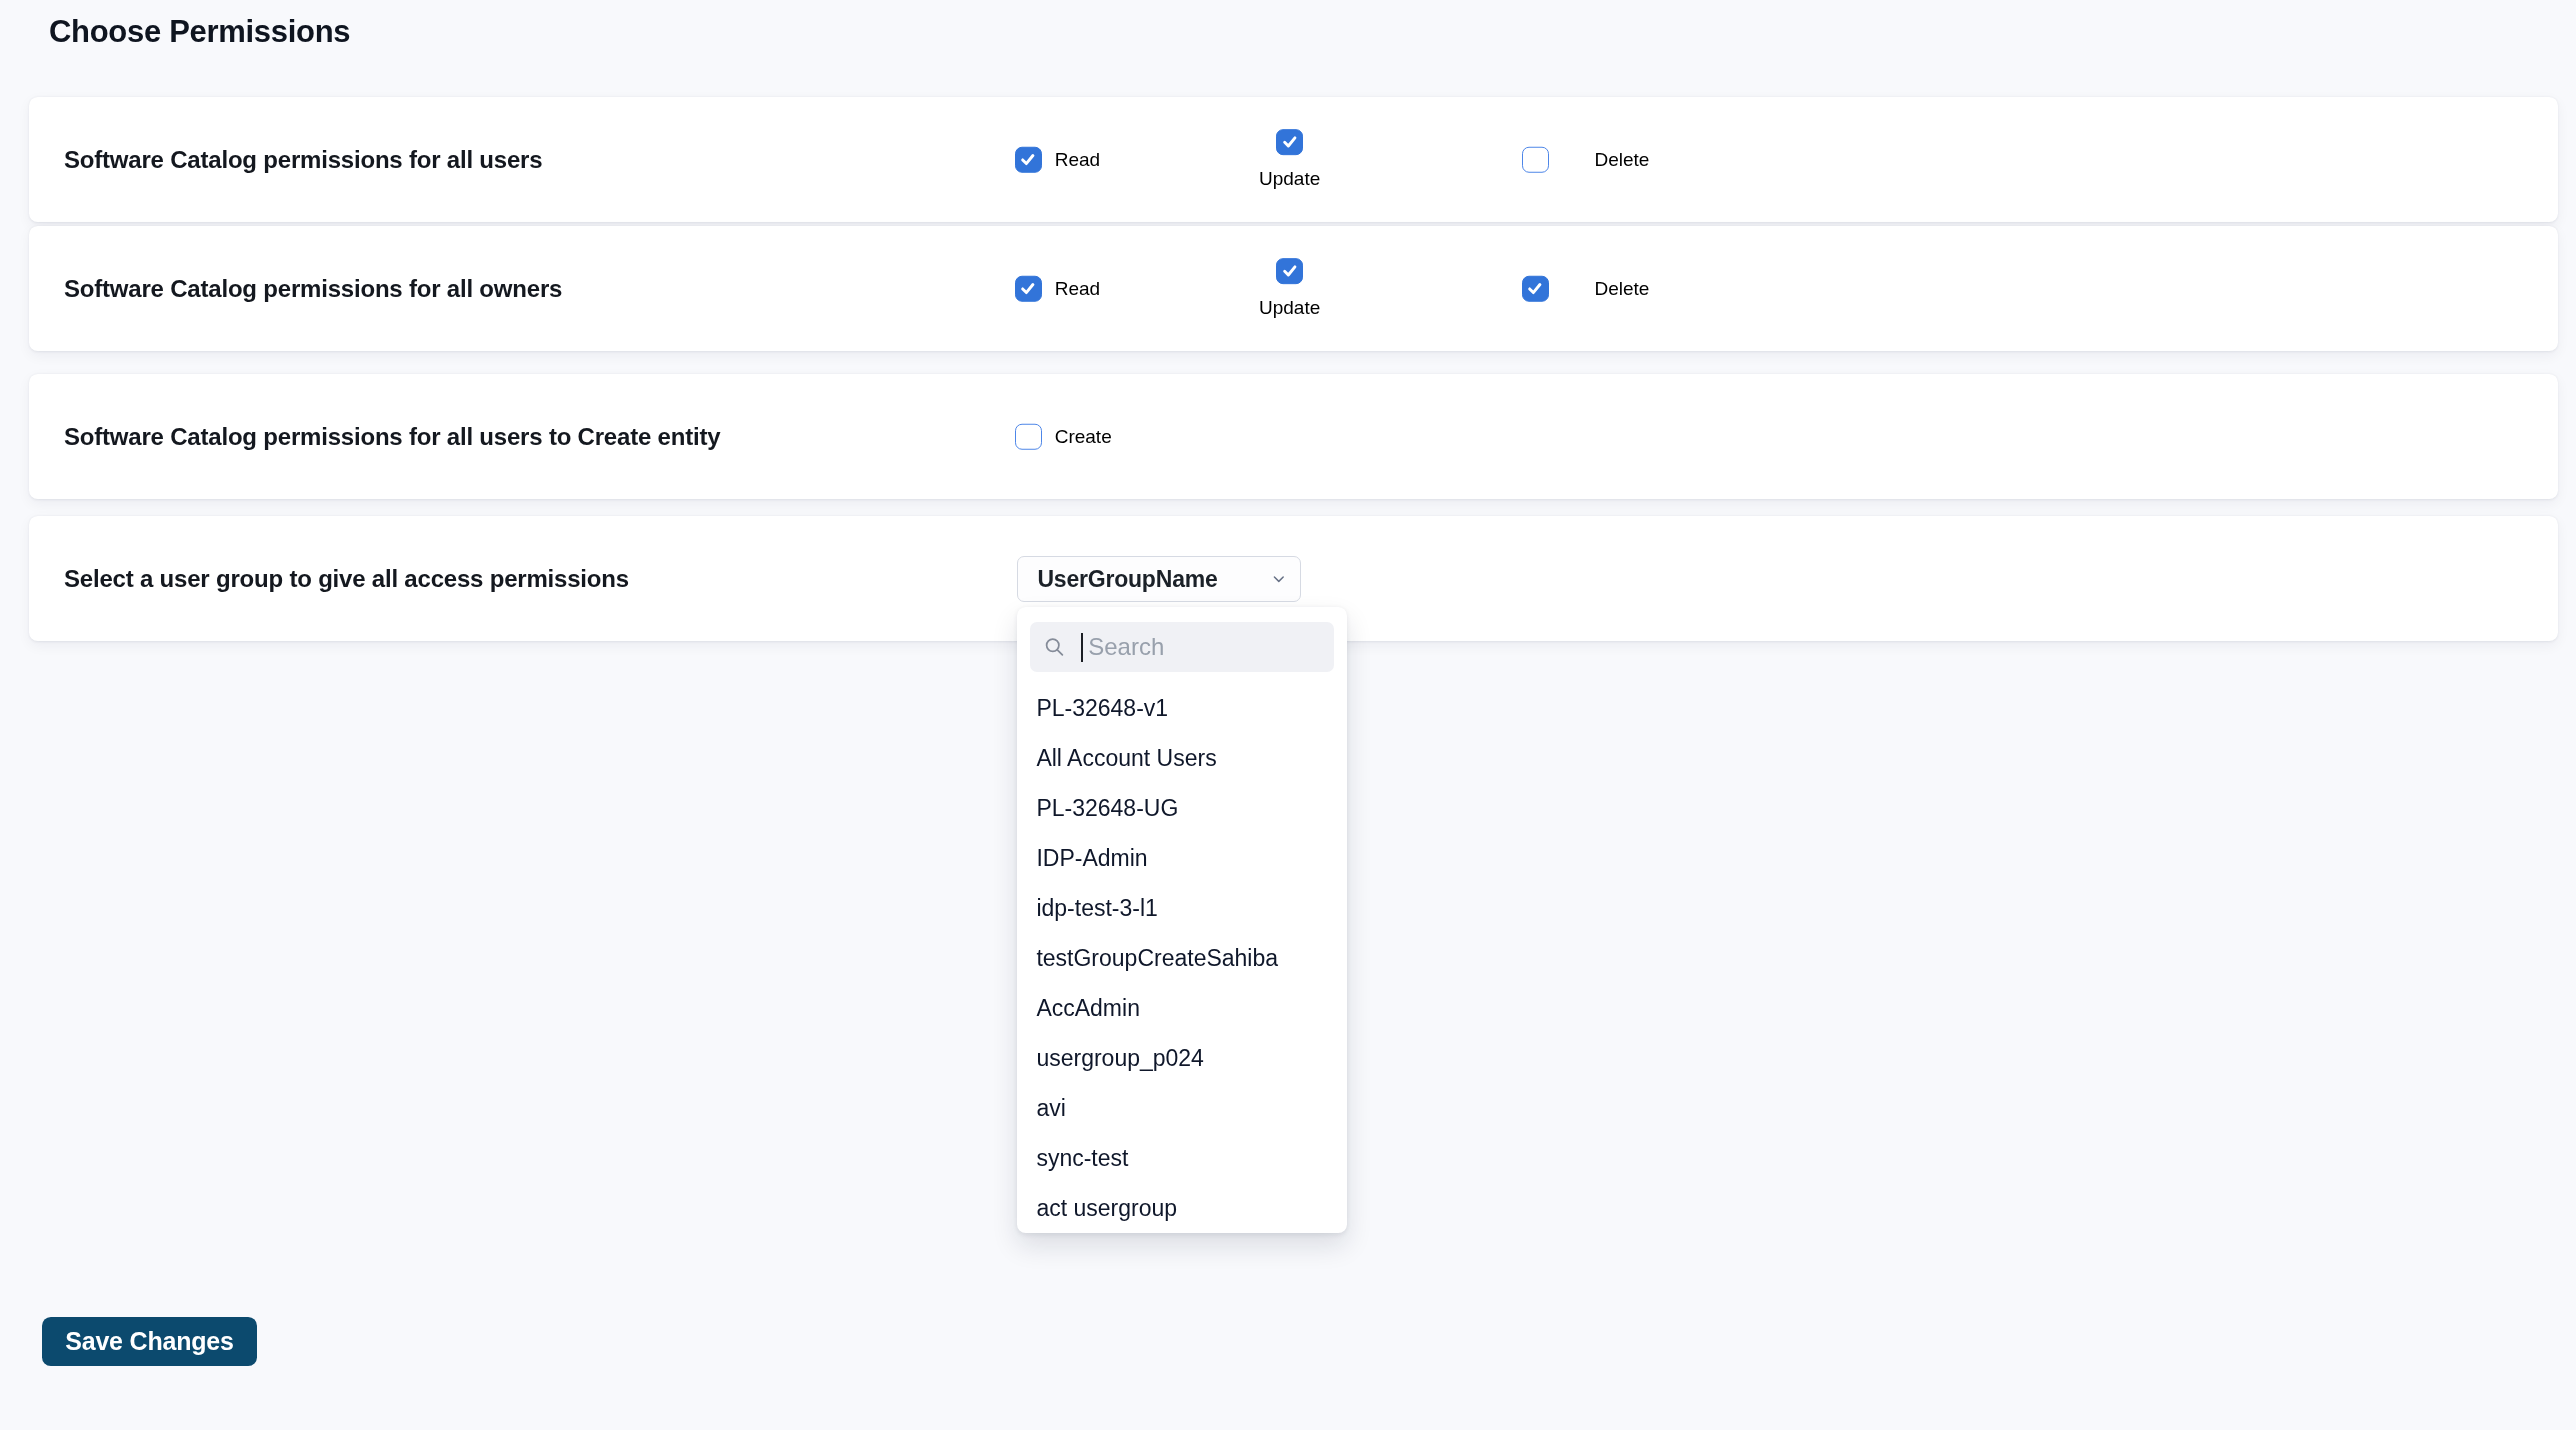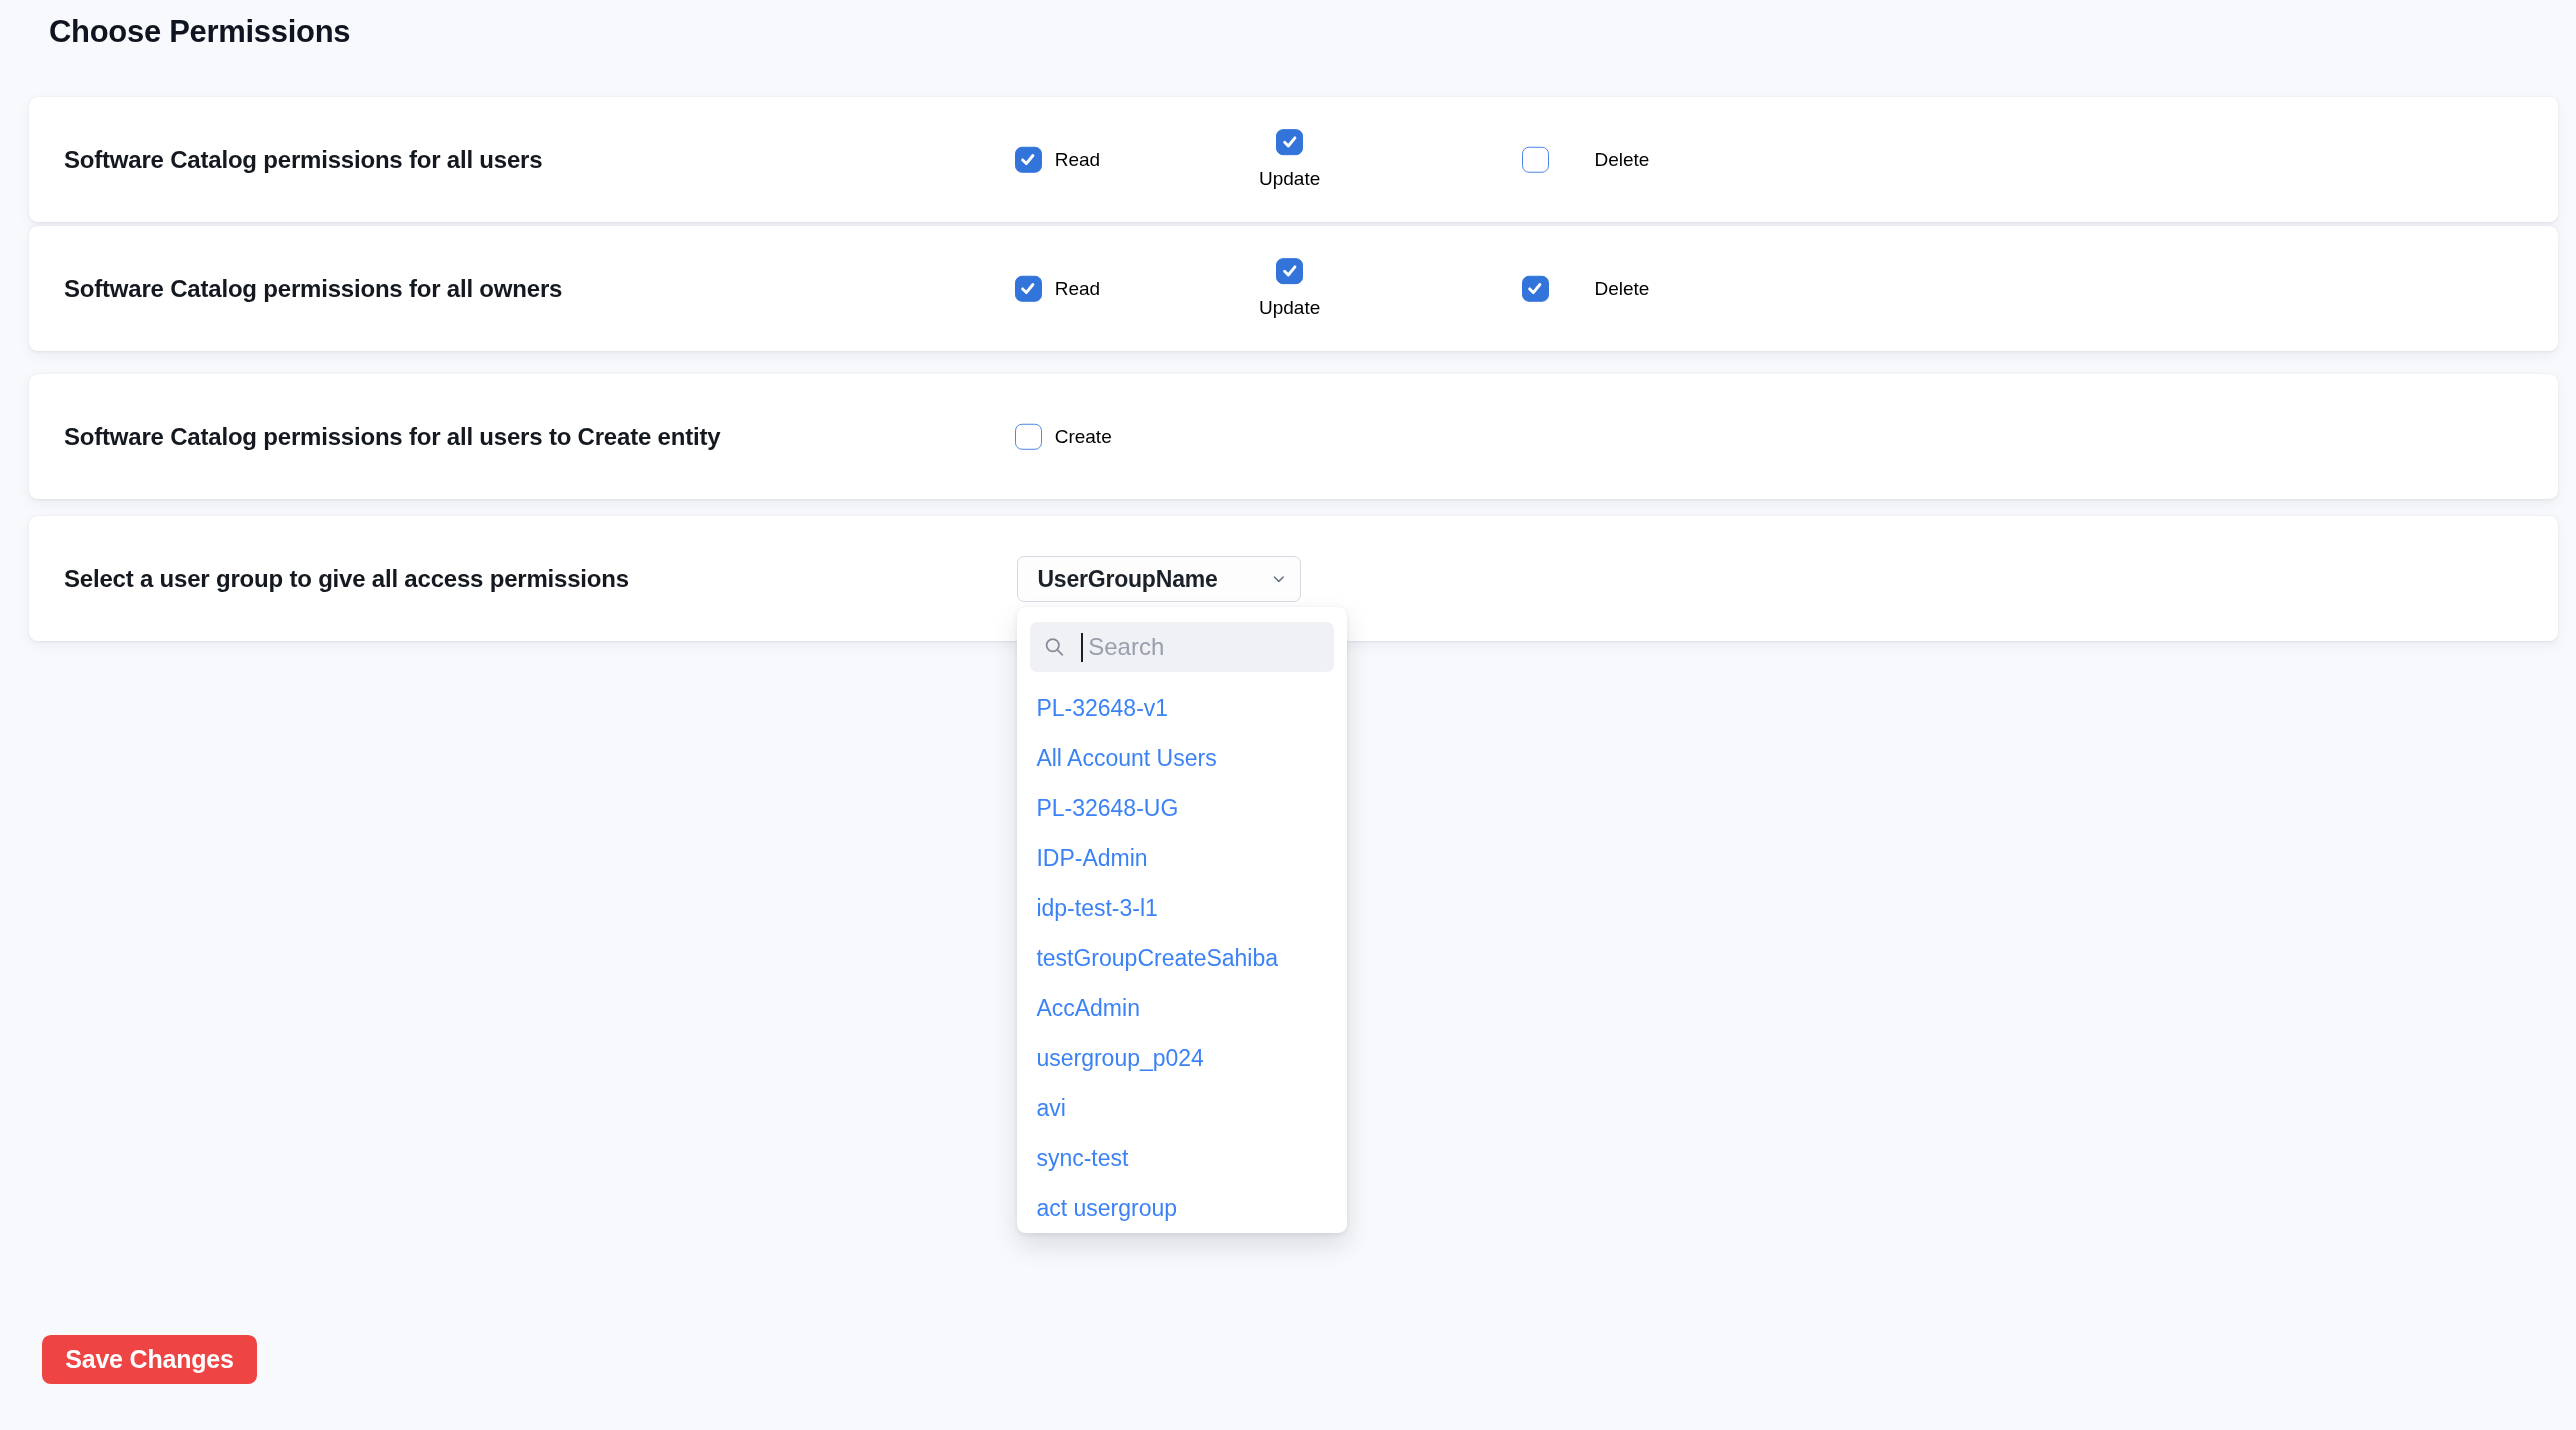--- a/index.html
+++ b/index.html
@@ -95,32 +95,31 @@
     font-size: 24px; color: #1b2027; caret-color: transparent;
   }
   .dd-search input::placeholder { color: #98a0ac; opacity: 1; }
   .dd-search .caret {
     position: absolute; left: 51px; top: 10.6px;
     width: 1.8px; height: 29px; background: #1b1e24;
   }
   .dd-options { position: absolute; left: 0; top: 76px; width: 100%; }
   .dd-option {
     height: 50px; display: flex; align-items: center;
-    padding-left: 19.4px; font-size: 23px; color: #3b82f6; cursor: pointer;
+    padding-left: 19.4px; font-size: 23px; color: #0f172a; cursor: pointer;
   }
   
   .save-btn {
     position: absolute; left: 42px; top: 1317px;
     width: 215px; height: 49px;
-    background: #ef4444; border: none; border-radius: 8.8px;
+    background: #0c4a6e; border: none; border-radius: 8.8px;
     color: #ffffff; font-family: "Liberation Sans", sans-serif;
     font-size: 25px; font-weight: 700; letter-spacing: -0.2px;
     display: flex; align-items: center; justify-content: center;
     cursor: pointer;
-    margin-top: 18px;
   }
 </style>
 </head>
 <body>
 
 <h1 class="page-title">Choose Permissions</h1>
 
 <section class="card card-1">
   <div class="card-label">Software Catalog permissions for all users</div>
   <div class="cb-item cb-col-1">

